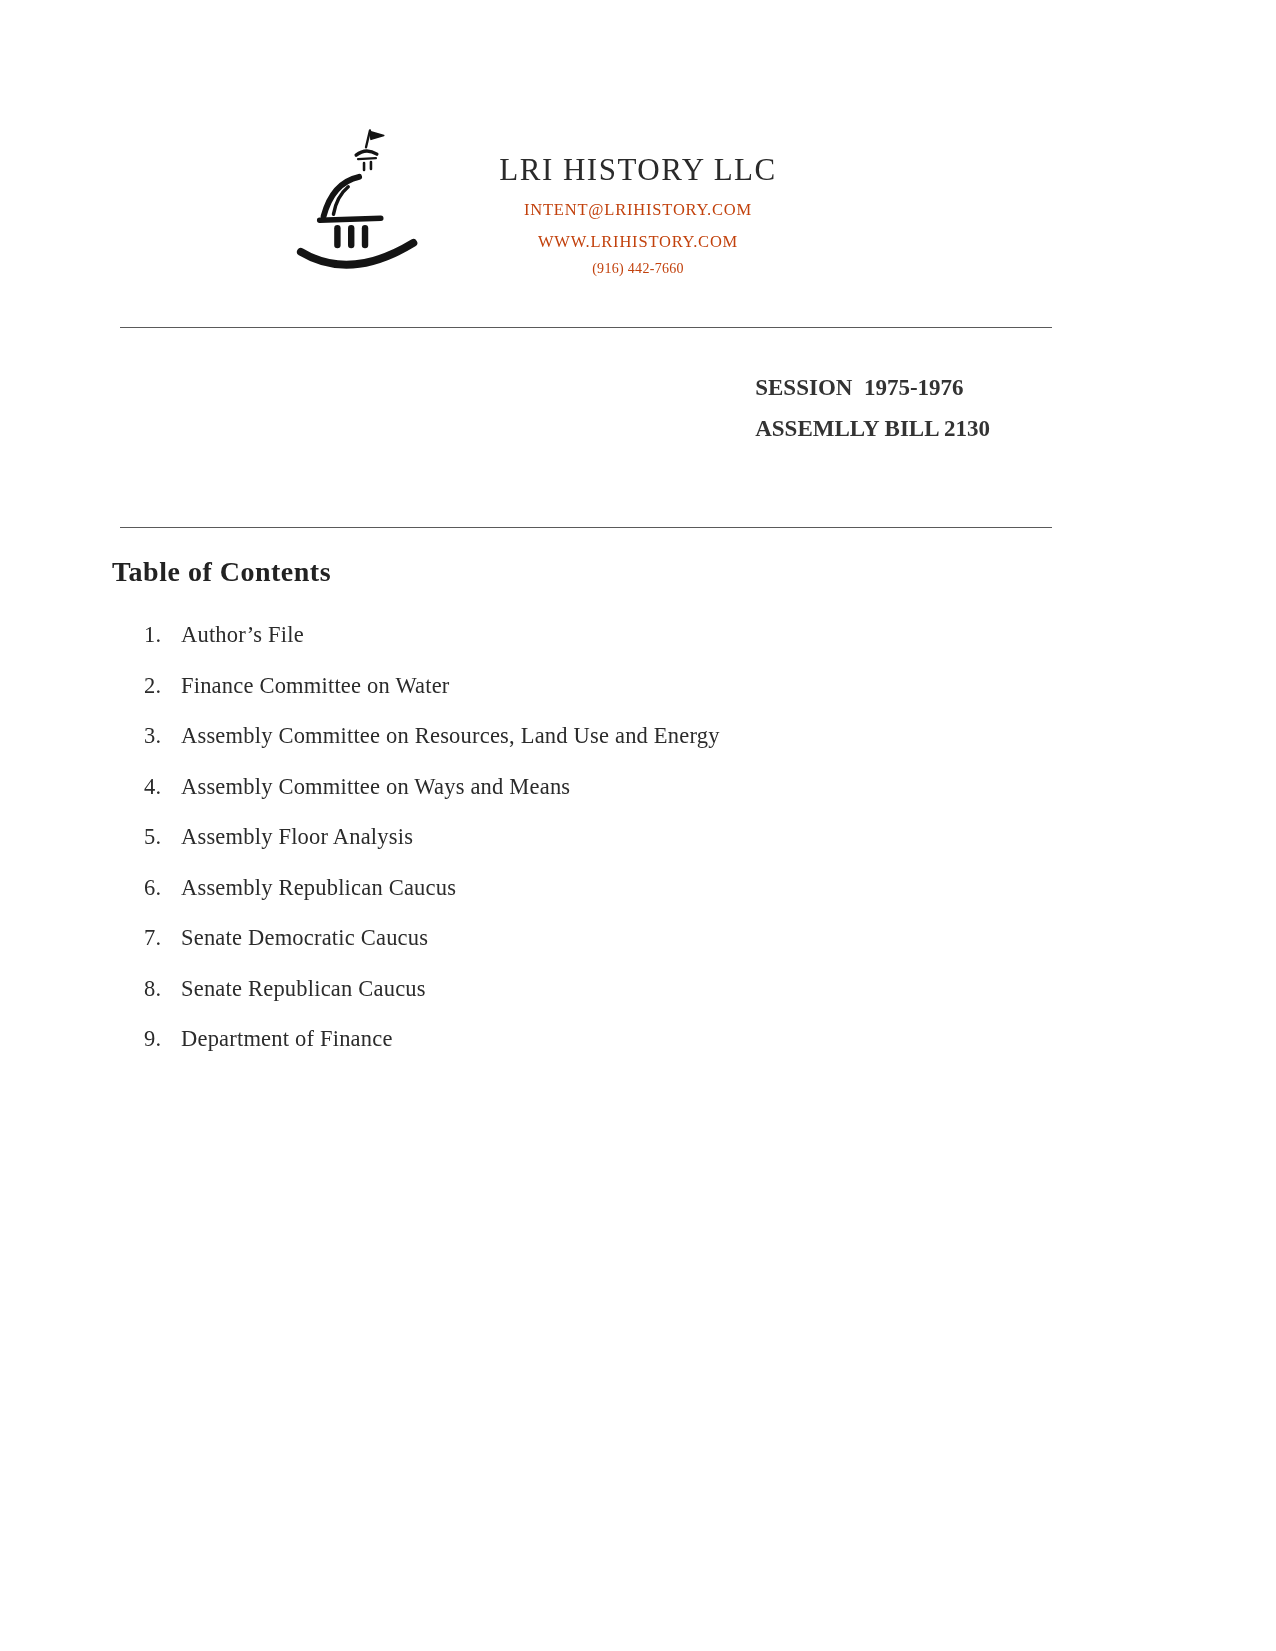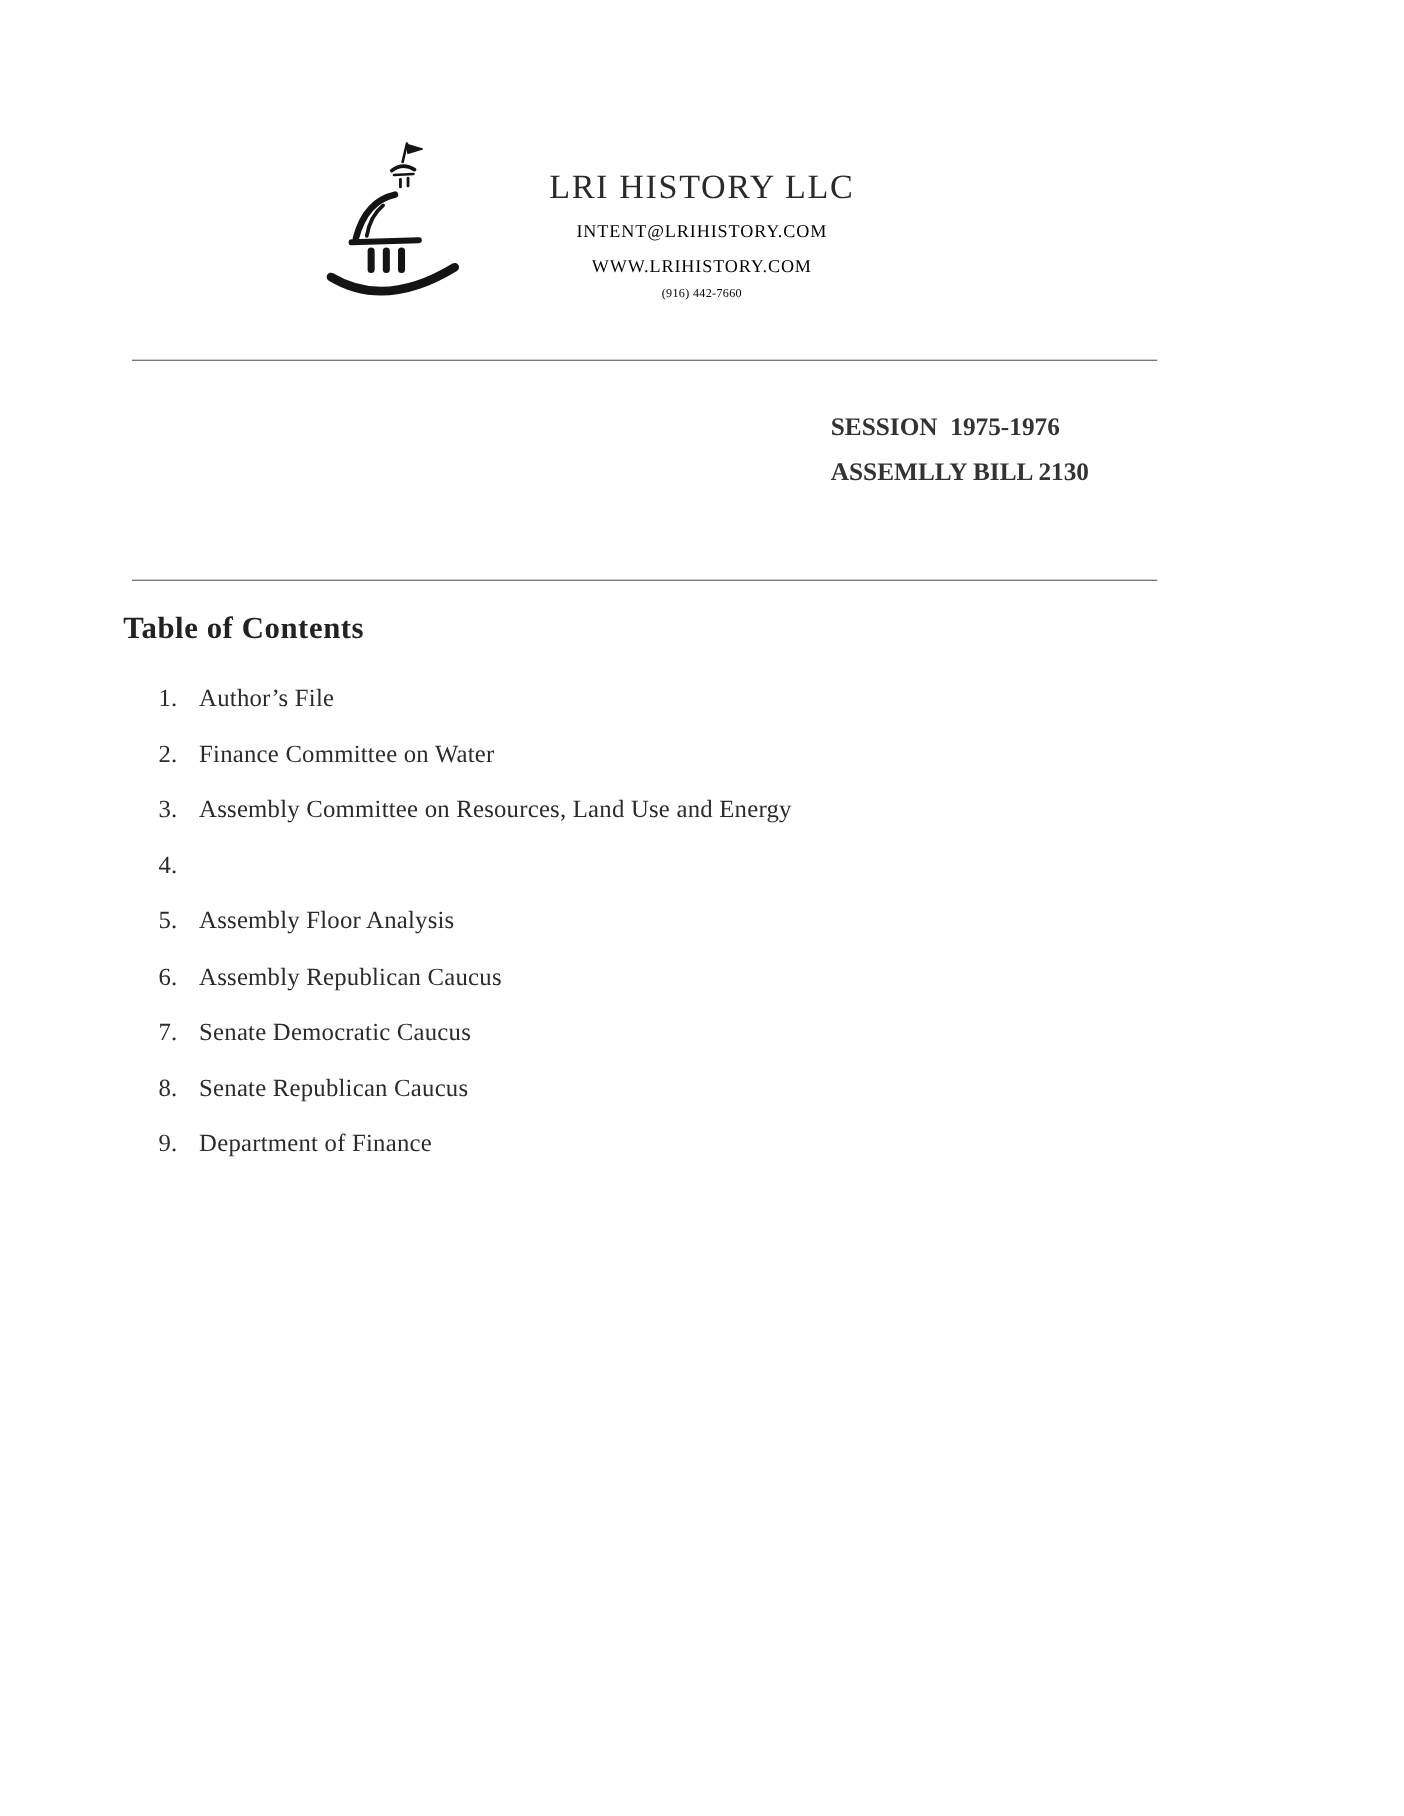--- a/index.html
+++ b/index.html
@@ -39,26 +39,26 @@
   }
   .company-name {
     font-size: 31px;
     letter-spacing: 1.5px;
     color: #2a2a2a;
     white-space: nowrap;
   }
   .contact-line {
     font-size: 16.5px;
     letter-spacing: 0.8px;
-    color: #000000;
+    color: #c2410c;
     margin-top: 12px;
     white-space: nowrap;
   }
   .contact-line.small {
-    font-size: 11px;
+    font-size: 14px;
     letter-spacing: 0.3px;
     margin-top: 9px;
   }
 
   
   .rule {
     position: absolute;
     left: 120px;
     width: 932px;
     height: 0;
@@ -168,20 +168,21 @@
     <li class="toc-item">
       <span class="toc-num">2.</span>
       <span class="toc-label">Finance Committee on Water</span>
     </li>
     <li class="toc-item">
       <span class="toc-num">3.</span>
       <span class="toc-label">Assembly Committee on Resources, Land Use and Energy</span>
     </li>
     <li class="toc-item">
       <span class="toc-num">4.</span>
+      <span class="toc-label">Assembly Committee on Ways and Means</span>
     </li>
     <li class="toc-item">
       <span class="toc-num">5.</span>
       <span class="toc-label">Assembly Floor Analysis</span>
     </li>
     <li class="toc-item">
       <span class="toc-num">6.</span>
       <span class="toc-label">Assembly Republican Caucus</span>
     </li>
     <li class="toc-item">

